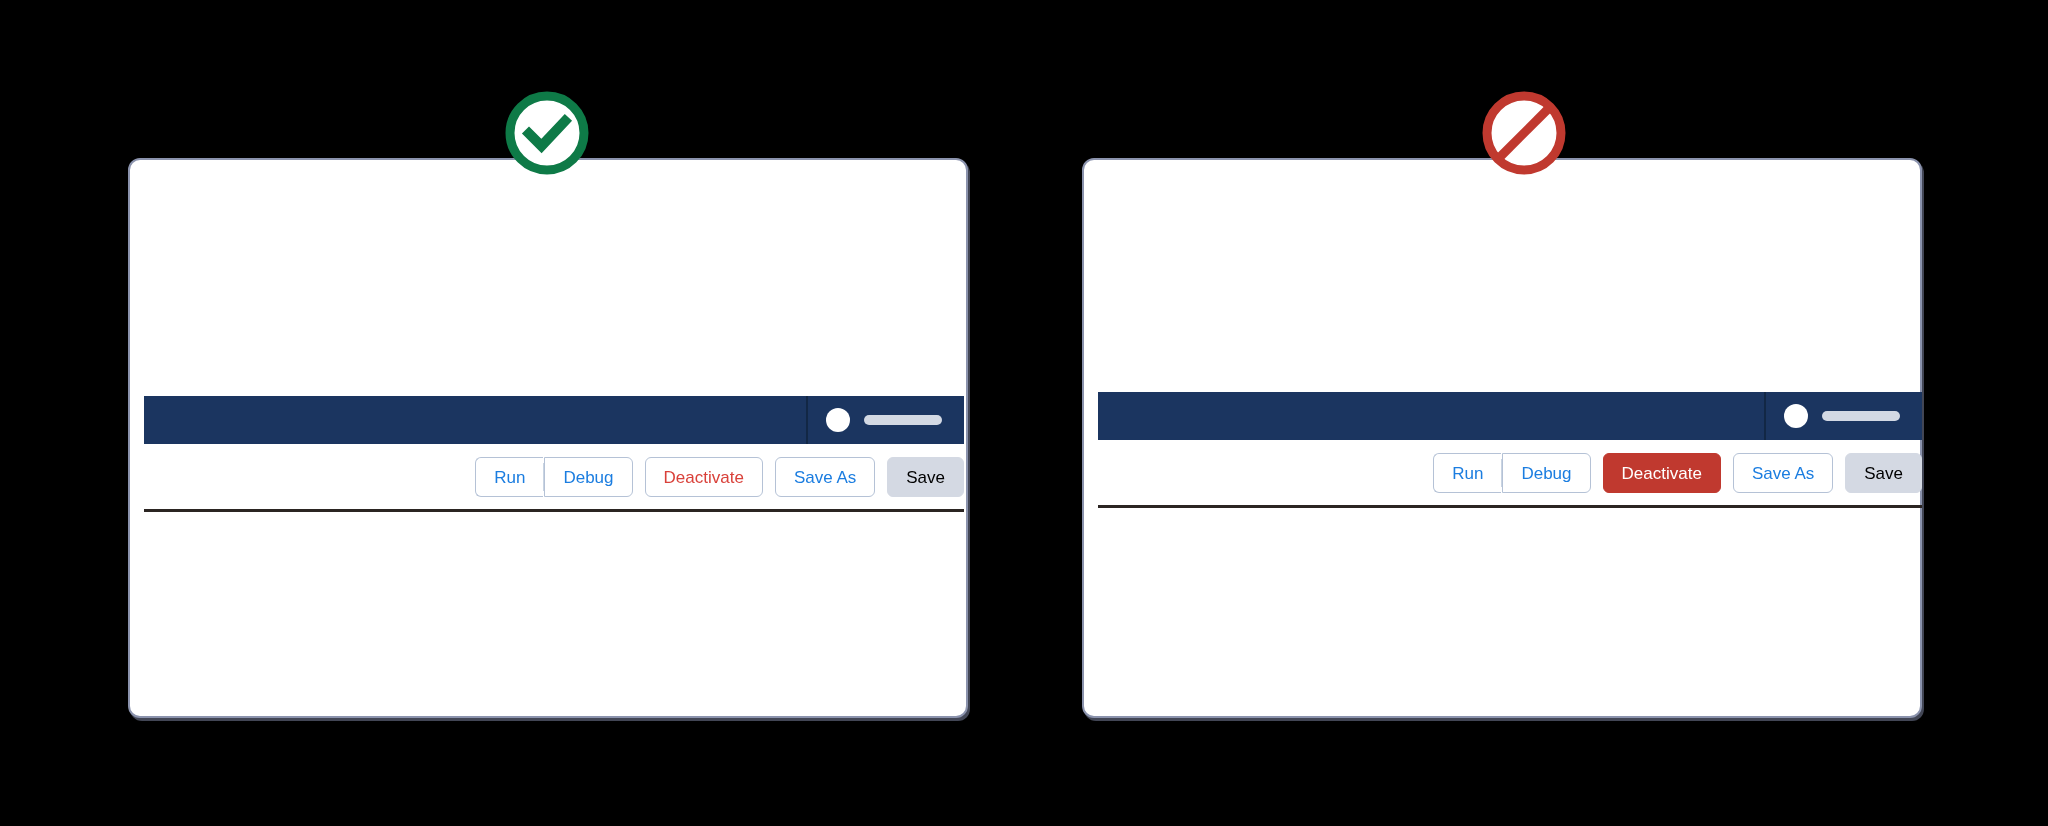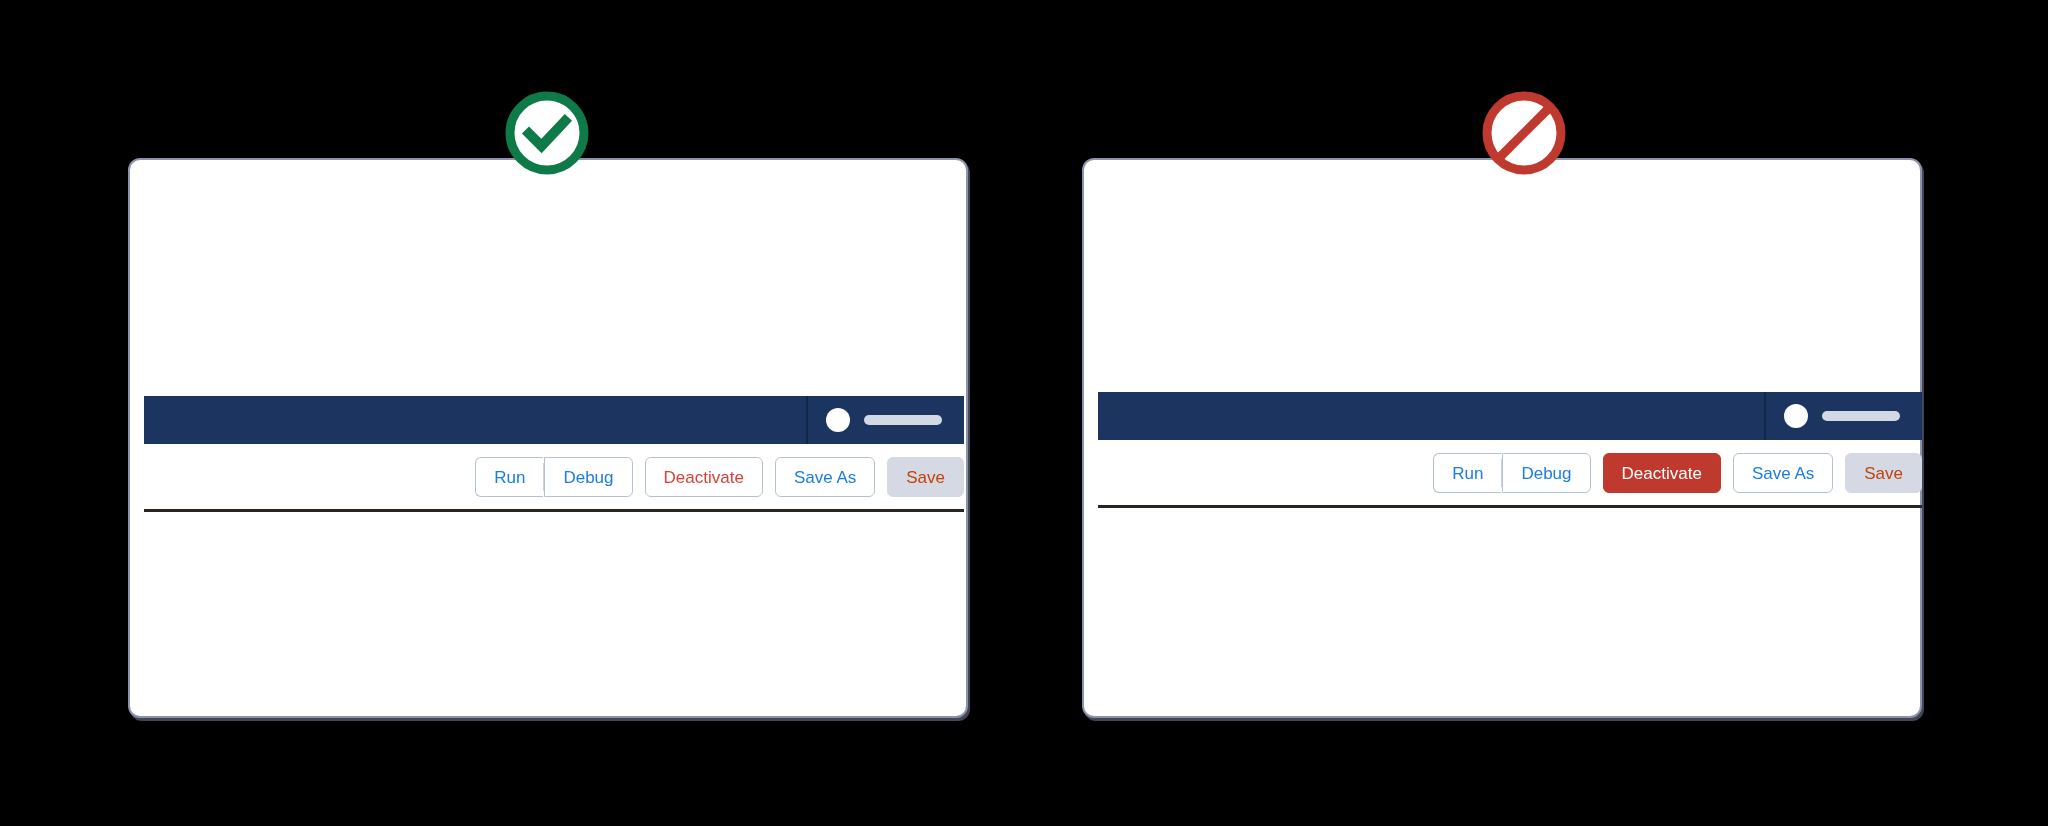--- a/index.html
+++ b/index.html
@@ -155,21 +155,21 @@
   }
   
   .btn.danger-filled {
     color: #ffffff;
     background: #c0392f;
     border-color: #c0392f;
     font-weight: normal;
   }
   
   .btn.disabled {
-    color: #c2410c;
+    color: #000000;
     background: #d4d9e3;
     border-color: #d4d9e3;
     cursor: default;
   }
 
   
   .content-rule {
     position: absolute;
     height: 3px;
     background: #2b2522;

